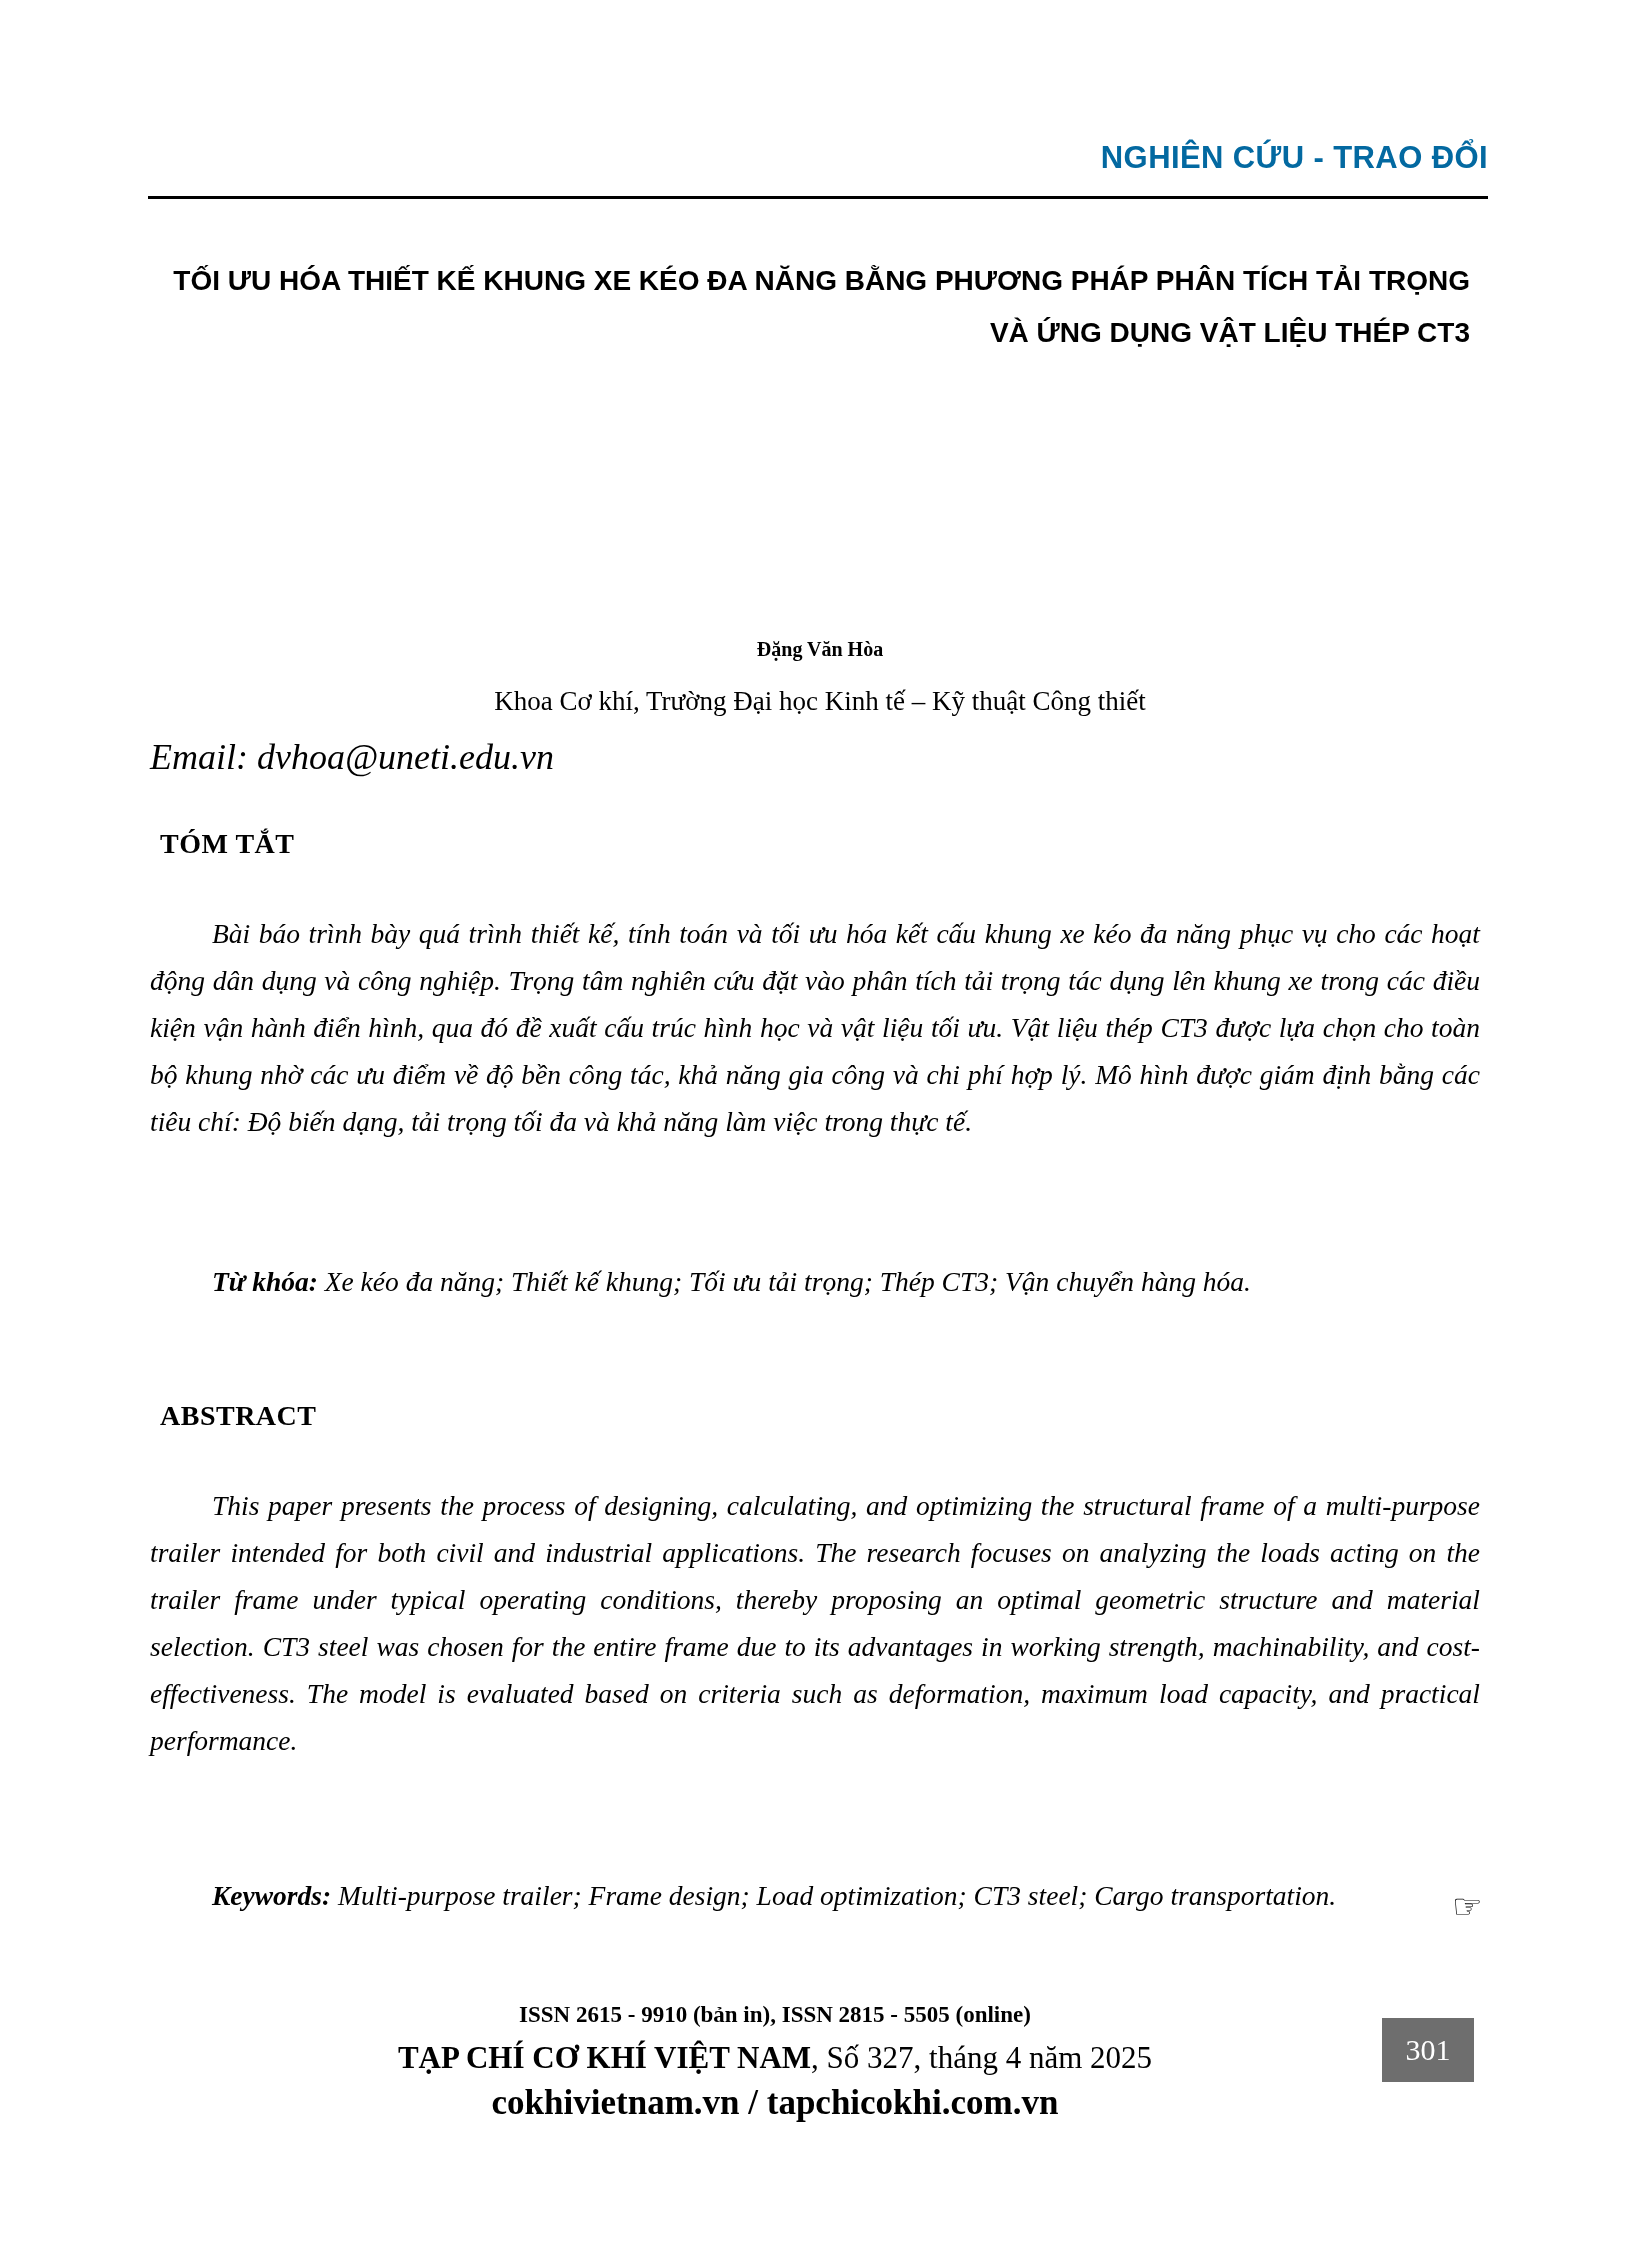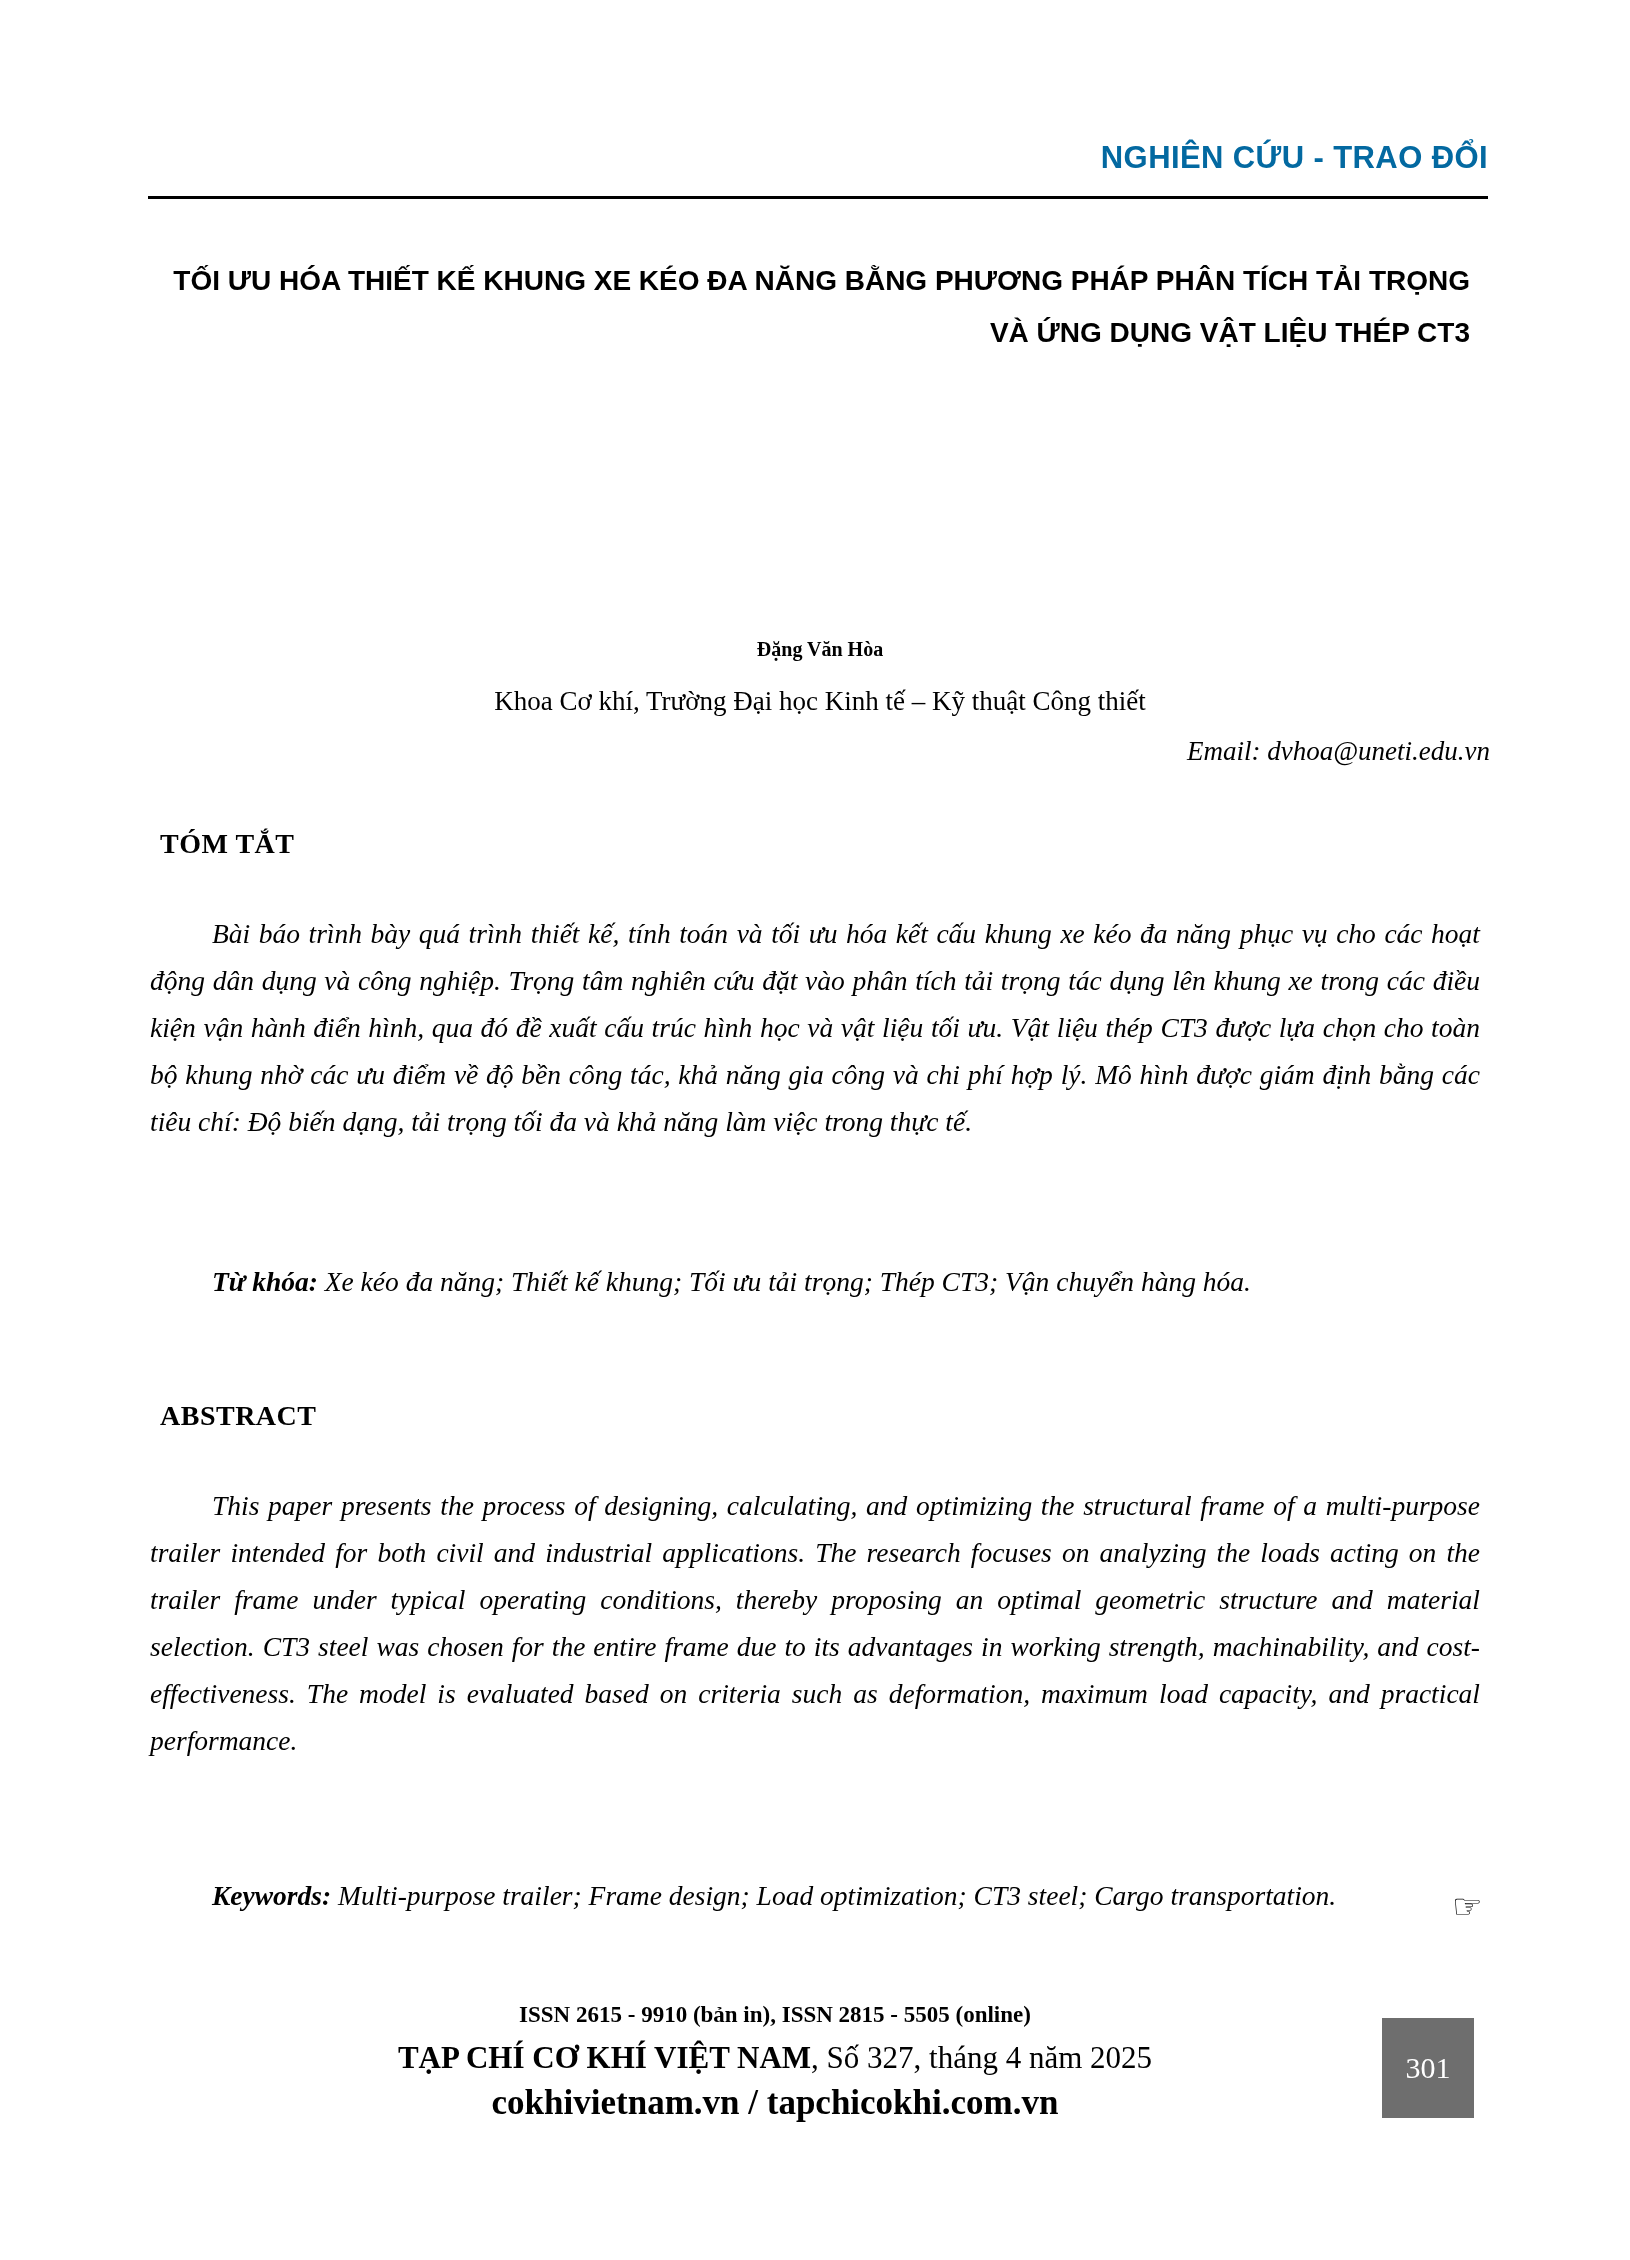--- a/index.html
+++ b/index.html
@@ -86,22 +86,22 @@
     top: 686px;
     width: 1340px;
     text-align: center;
     font-size: 27px;
   }
   .email {
     position: absolute;
     left: 150px;
     top: 736px;
     width: 1340px;
-    text-align: right;
-    font-size: 27px;
+    text-align: left;
+    font-size: 36px;
     font-style: italic;
   }
 
   
   .section-heading {
     position: absolute;
     font-family: "Liberation Serif", serif;
     font-weight: 700;
     font-size: 28px;
     letter-spacing: 0.5px;
@@ -168,21 +168,21 @@
     font-family: "Liberation Serif", serif;
     font-weight: 700;
     font-size: 35px;
     line-height: 42px;
   }
   .page-number-box {
     position: absolute;
     left: 1382px;
     top: 2018px;
     width: 92px;
-    height: 100px;
+    height: 64px;
     background: #6e6e6e;
     color: #ffffff;
     font-family: "Liberation Serif", serif;
     font-size: 30px;
     display: flex;
     align-items: center;
     justify-content: center;
   }
 </style>
 </head>

